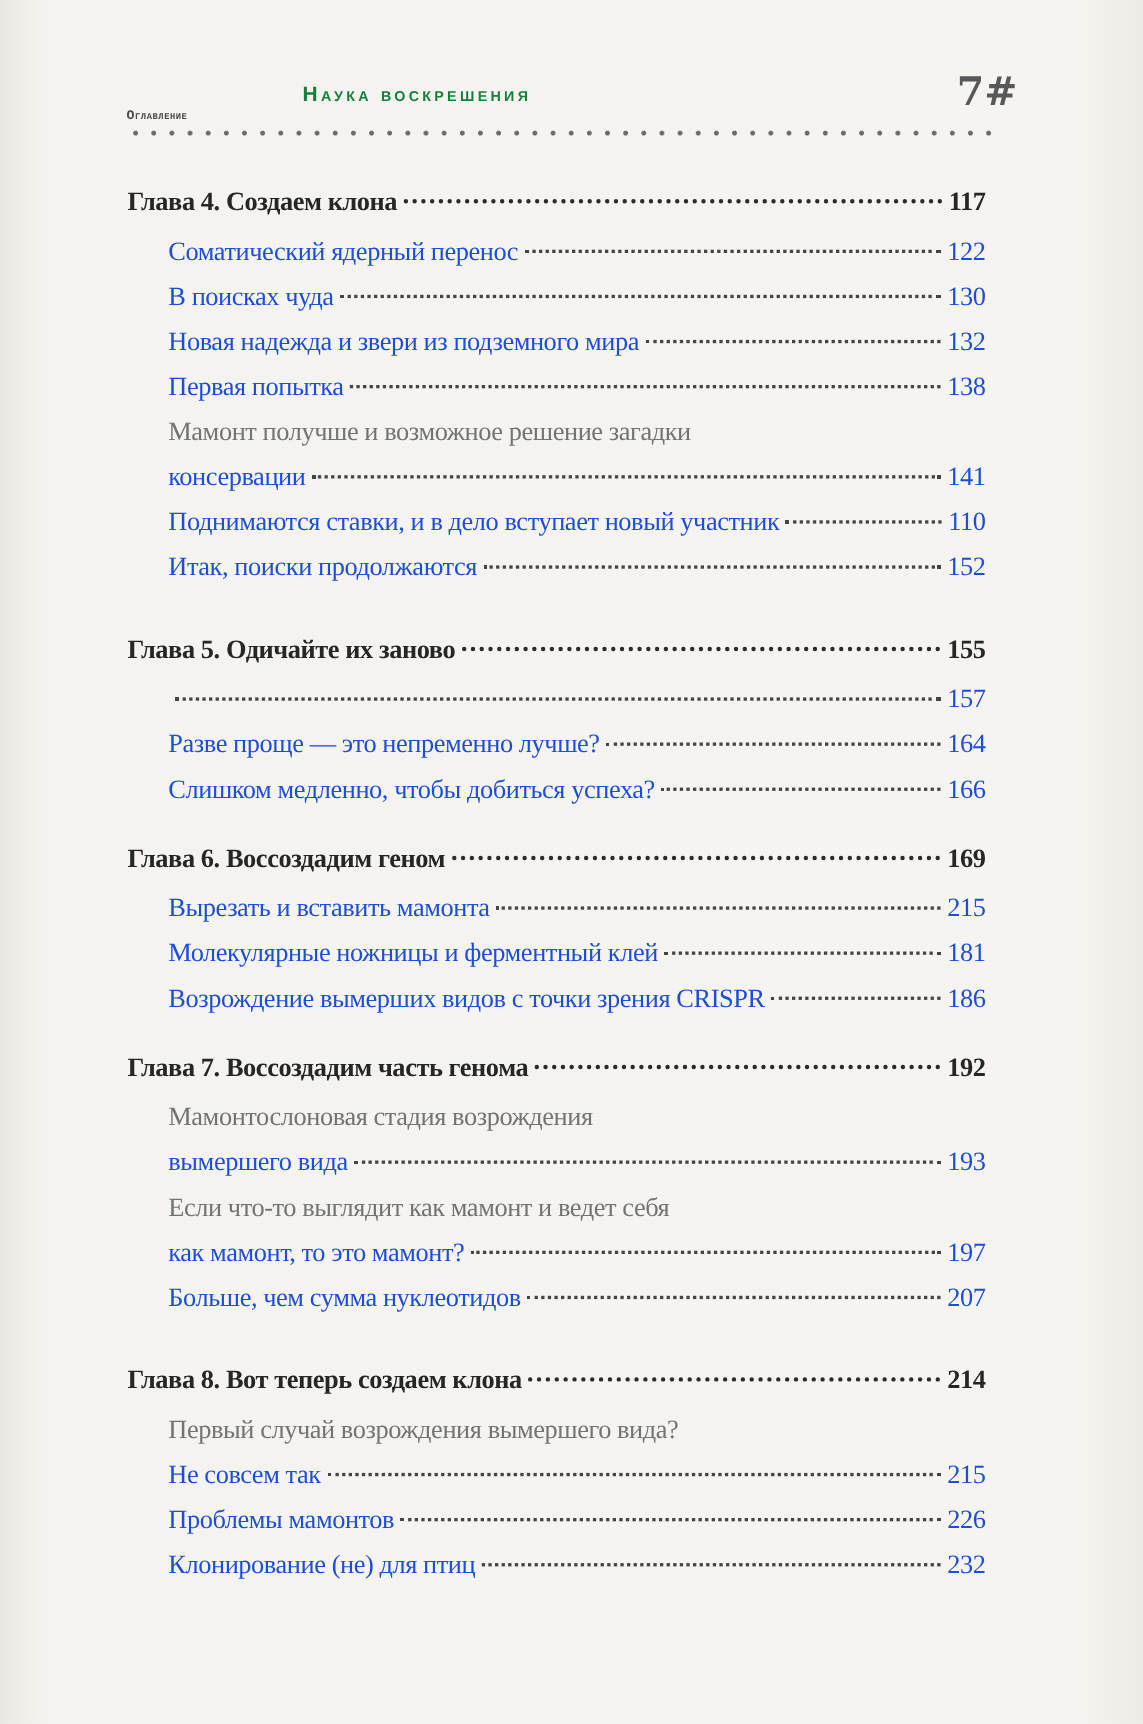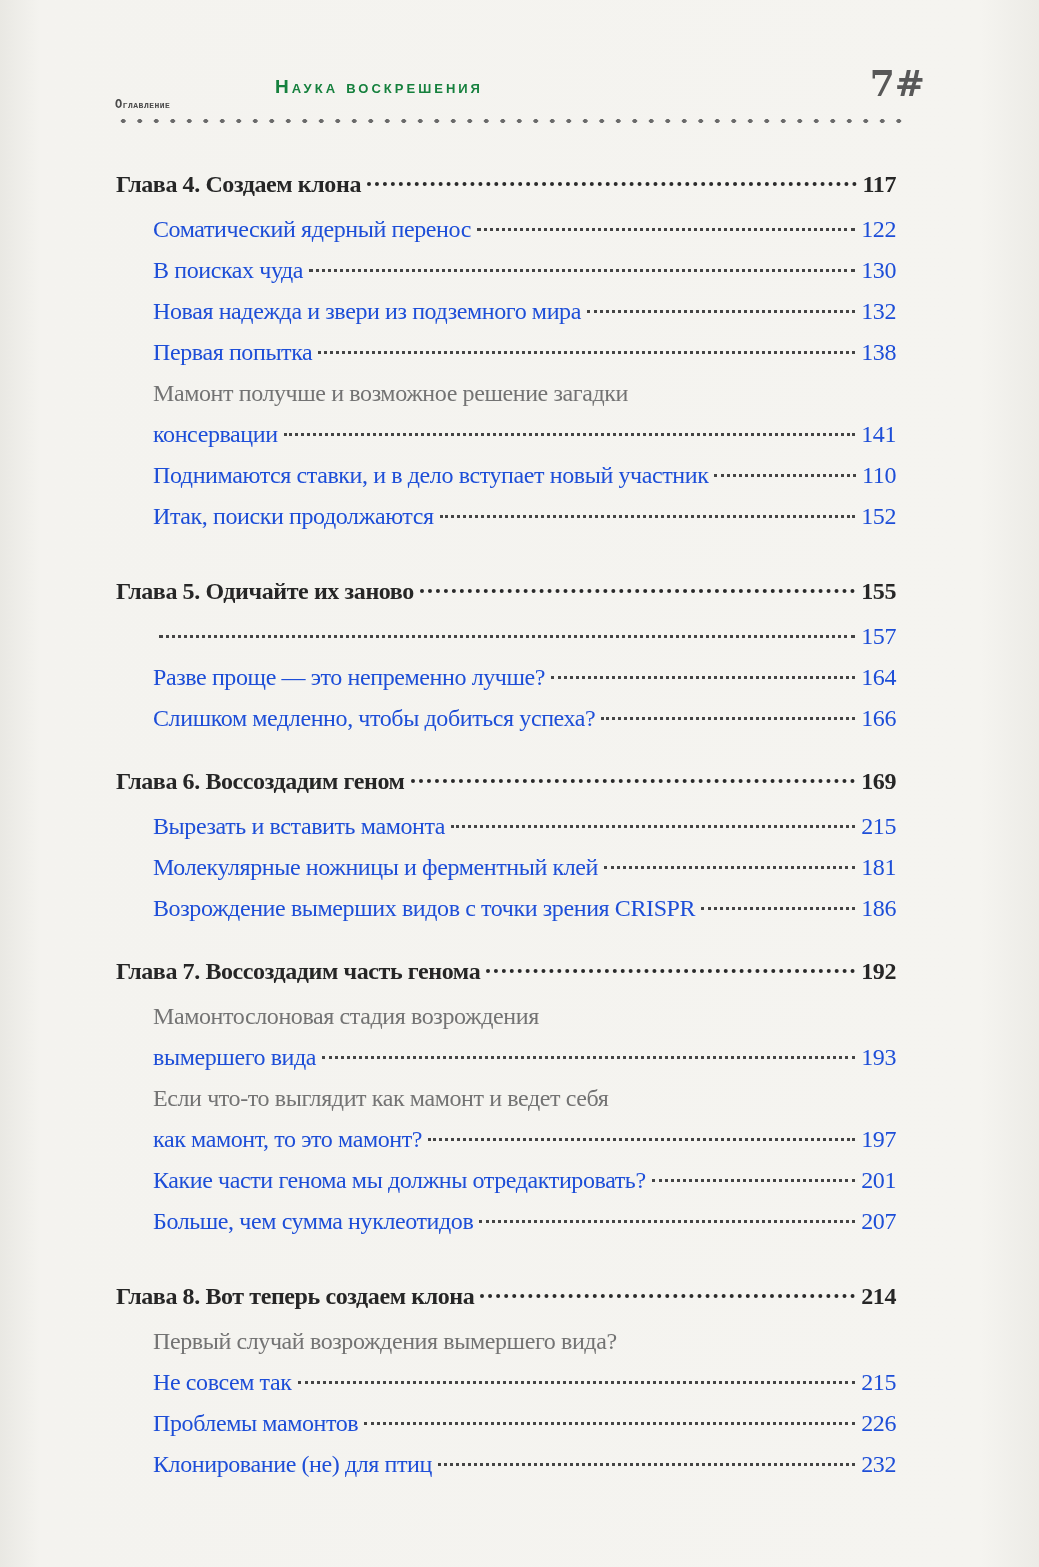--- a/index.html
+++ b/index.html
@@ -228,25 +228,20 @@
         <span class="leader"></span>
         <span class="page">193</span>
       </div>
       <div class="line-only">Если что-то выглядит как мамонт и ведет себя</div>
       <div class="row section-row">
         <span class="label">как мамонт, то это мамонт?</span>
         <span class="leader"></span>
         <span class="page">197</span>
       </div>
       <div class="row section-row">
-        <span class="label">Какие части генома мы должны отредактировать?</span>
-        <span class="leader"></span>
-        <span class="page">201</span>
-      </div>
-      <div class="row section-row">
         <span class="label">Больше, чем сумма нуклеотидов</span>
         <span class="leader"></span>
         <span class="page">207</span>
       </div>
     </div>
     <div class="chapter">
       <div class="row chapter-row">
         <span class="label">Глава 8. Вот теперь создаем клона</span>
         <span class="leader"></span>
         <span class="page">214</span>

